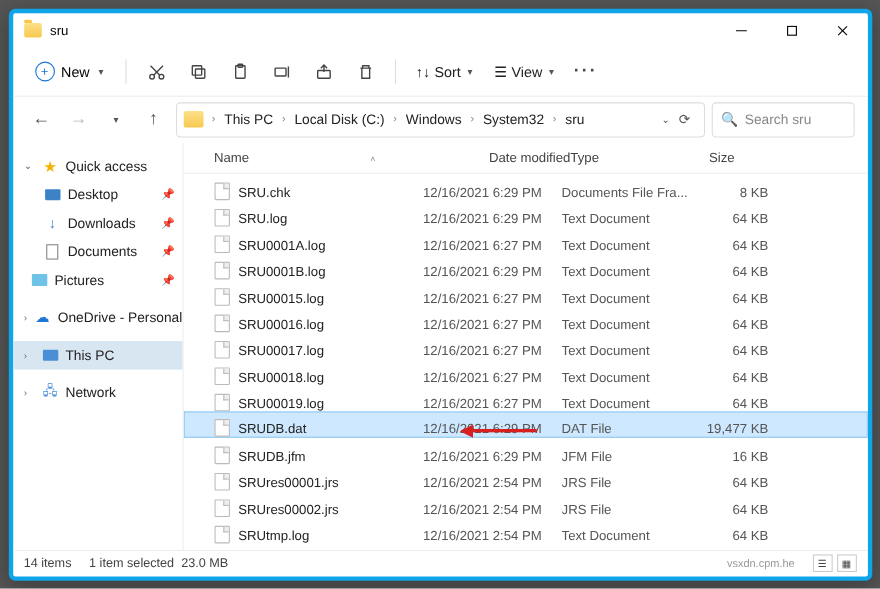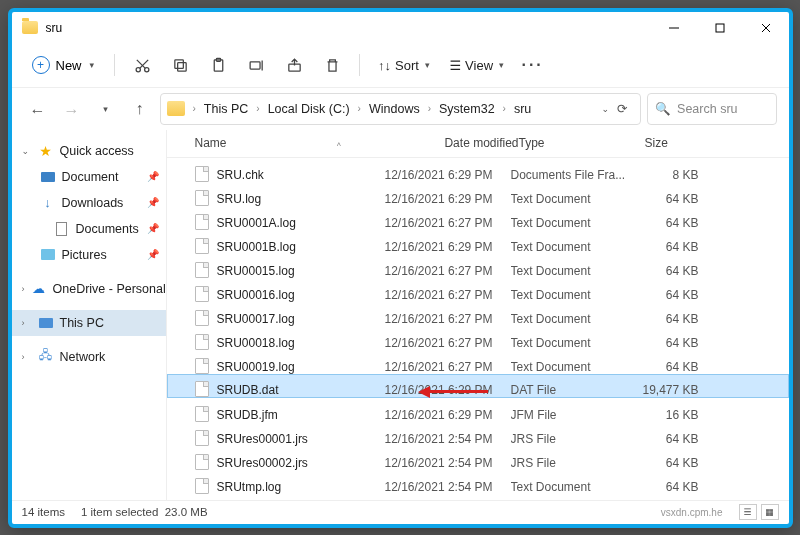--- a/index.html
+++ b/index.html
@@ -186,36 +186,36 @@
     <div class="sidebar">
       <div class="side-item">
         <span class="exp">⌄</span>
         <span class="si-ico ico-star">★</span>
         <span>Quick access</span>
       </div>
       <div class="side-item" style="padding-left:28px;">
         <span class="si-ico">
             <span class="ico-desktop"></span>
           </span>
-        <span>Document</span>
+        <span>Desktop</span>
         <span class="pin">📌</span>
       </div>
       <div class="side-item" style="padding-left:28px;">
         <span class="si-ico ico-down">↓</span>
         <span>Downloads</span>
         <span class="pin">📌</span>
       </div>
-      <div class="side-item" style="padding-left:42px;">
+      <div class="side-item" style="padding-left:28px;">
         <span class="si-ico">
             <span class="ico-doc"></span>
           </span>
         <span>Documents</span>
         <span class="pin">📌</span>
       </div>
-      <div class="side-item" style="padding-left:28px;">
+      <div class="side-item" style="padding-left:16px;">
         <span class="si-ico">
             <span class="ico-pic"></span>
           </span>
         <span>Pictures</span>
         <span class="pin">📌</span>
       </div>
       <div style="height:8px;"></div>
       <div class="side-item">
         <span class="exp">›</span>
         <span class="si-ico ico-cloud">☁</span>

